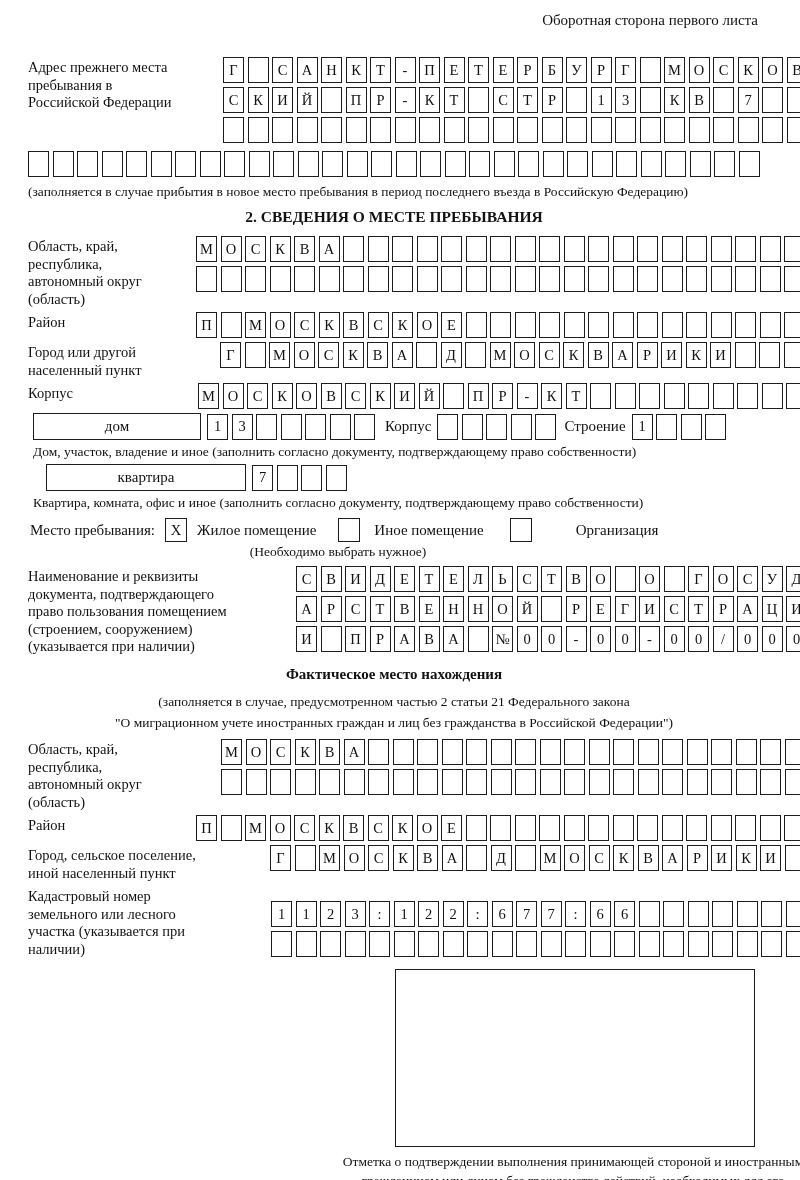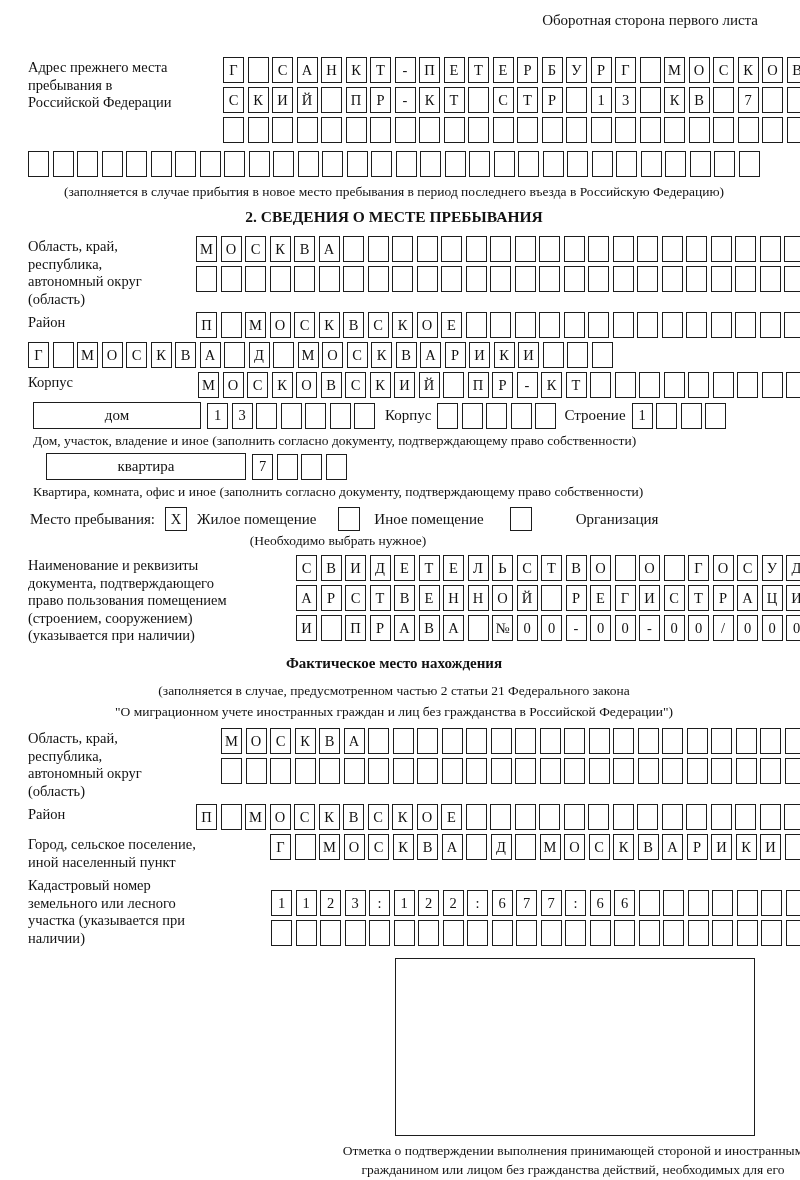--- a/index.html
+++ b/index.html
@@ -15,21 +15,21 @@
   .w145{width:145px}.w194{width:194px}.w195{width:195px}.w220{width:220px}
 
   .cellrows .cells { margin-bottom:4px; }
   .cells { display:flex; gap:3.5px; }
   .cell { flex:none; width:21px; height:26px; box-sizing:border-box;
           border:1.6px solid #1d1d1d; display:flex; align-items:center;
           justify-content:center; font-size:14.5px; line-height:1; }
   .mt14 { margin-top:15px; }
 
   .fullrow { margin:2px 0 6px 0; }
-  .caption { font-size:13.5px; text-align:center; margin:0 0 4px 0; line-height:17px; }
+  .caption { font-size:13.5px; text-align:left; margin:0 0 4px 0; line-height:17px; }
   .h2 { font-size:15.5px; font-weight:bold; text-align:center; margin:8px 0 10px 0; }
   .h3 { font-size:15px; font-weight:bold; text-align:center; margin:10px 0 8px 0; }
 
   .house-row, .apt-row { display:flex; align-items:center; margin:4px 0 3px 0; }
   .named-box { flex:none; box-sizing:border-box; height:27px; border:1.6px solid #1d1d1d;
                display:flex; align-items:center; justify-content:center; font-size:15px; }
   .house-box { width:168px; margin-left:5px; }
   .apt-box { width:200px; margin-left:18px; }
   .inline-label { font-size:15px; flex:none; }
   .gap6 { margin-left:6px; } .gap10 { margin-left:10px; } .gap8 { margin-left:8px; }
@@ -264,20 +264,21 @@
         <div class="cell"></div>
         <div class="cell"></div>
         <div class="cell"></div>
         <div class="cell"></div>
         <div class="cell"></div>
         <div class="cell"></div>
       </div>
   </div>
 
   <div class="frow">
+    <div class="flabel w144">Город или другой населенный пункт</div>
     <div class="cells">
         <div class="cell">Г</div>
         <div class="cell"></div>
         <div class="cell">М</div>
         <div class="cell">О</div>
         <div class="cell">С</div>
         <div class="cell">К</div>
         <div class="cell">В</div>
         <div class="cell">А</div>
         <div class="cell"></div>

